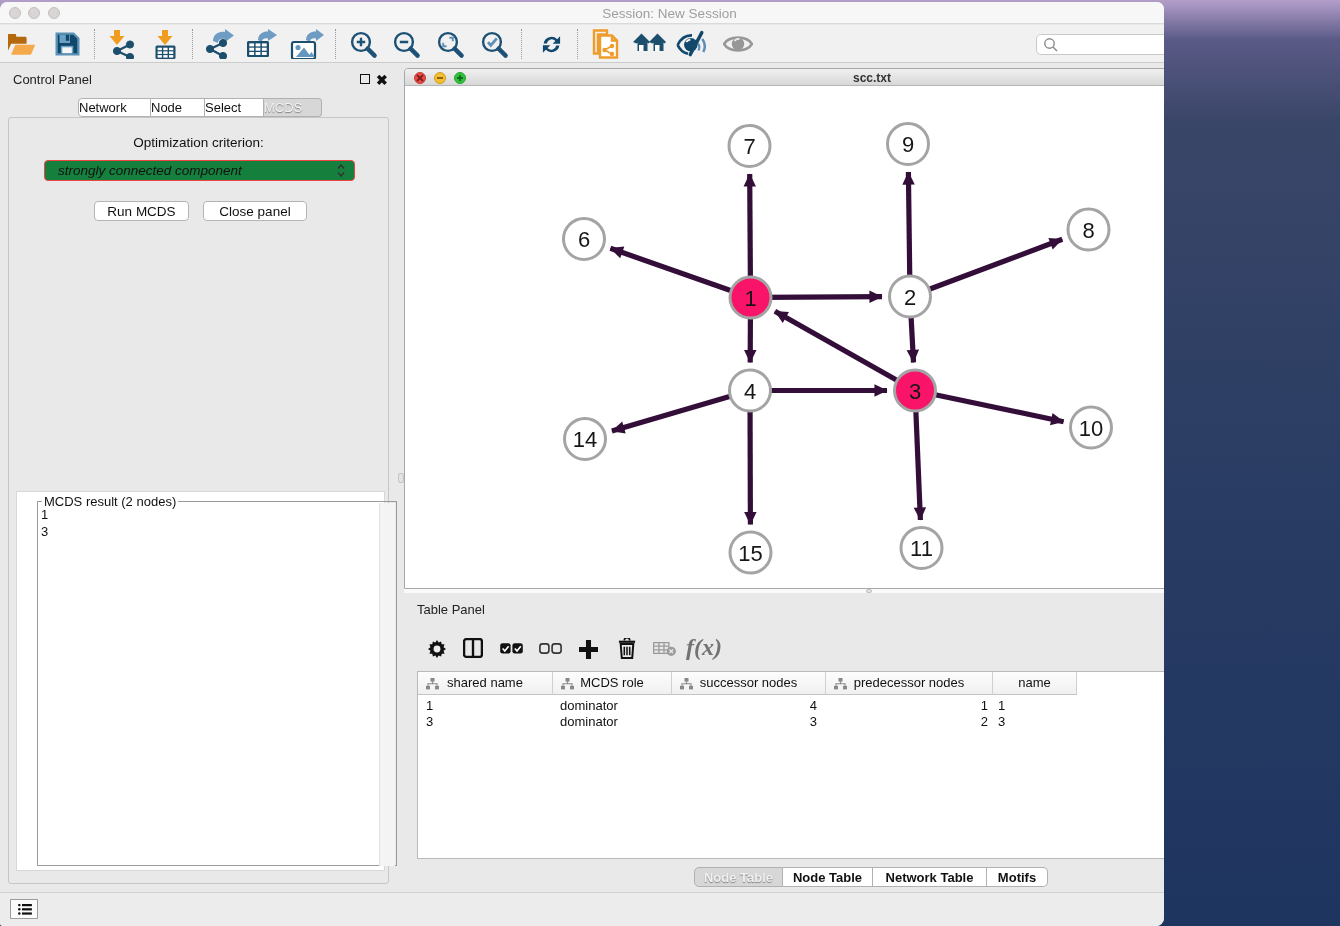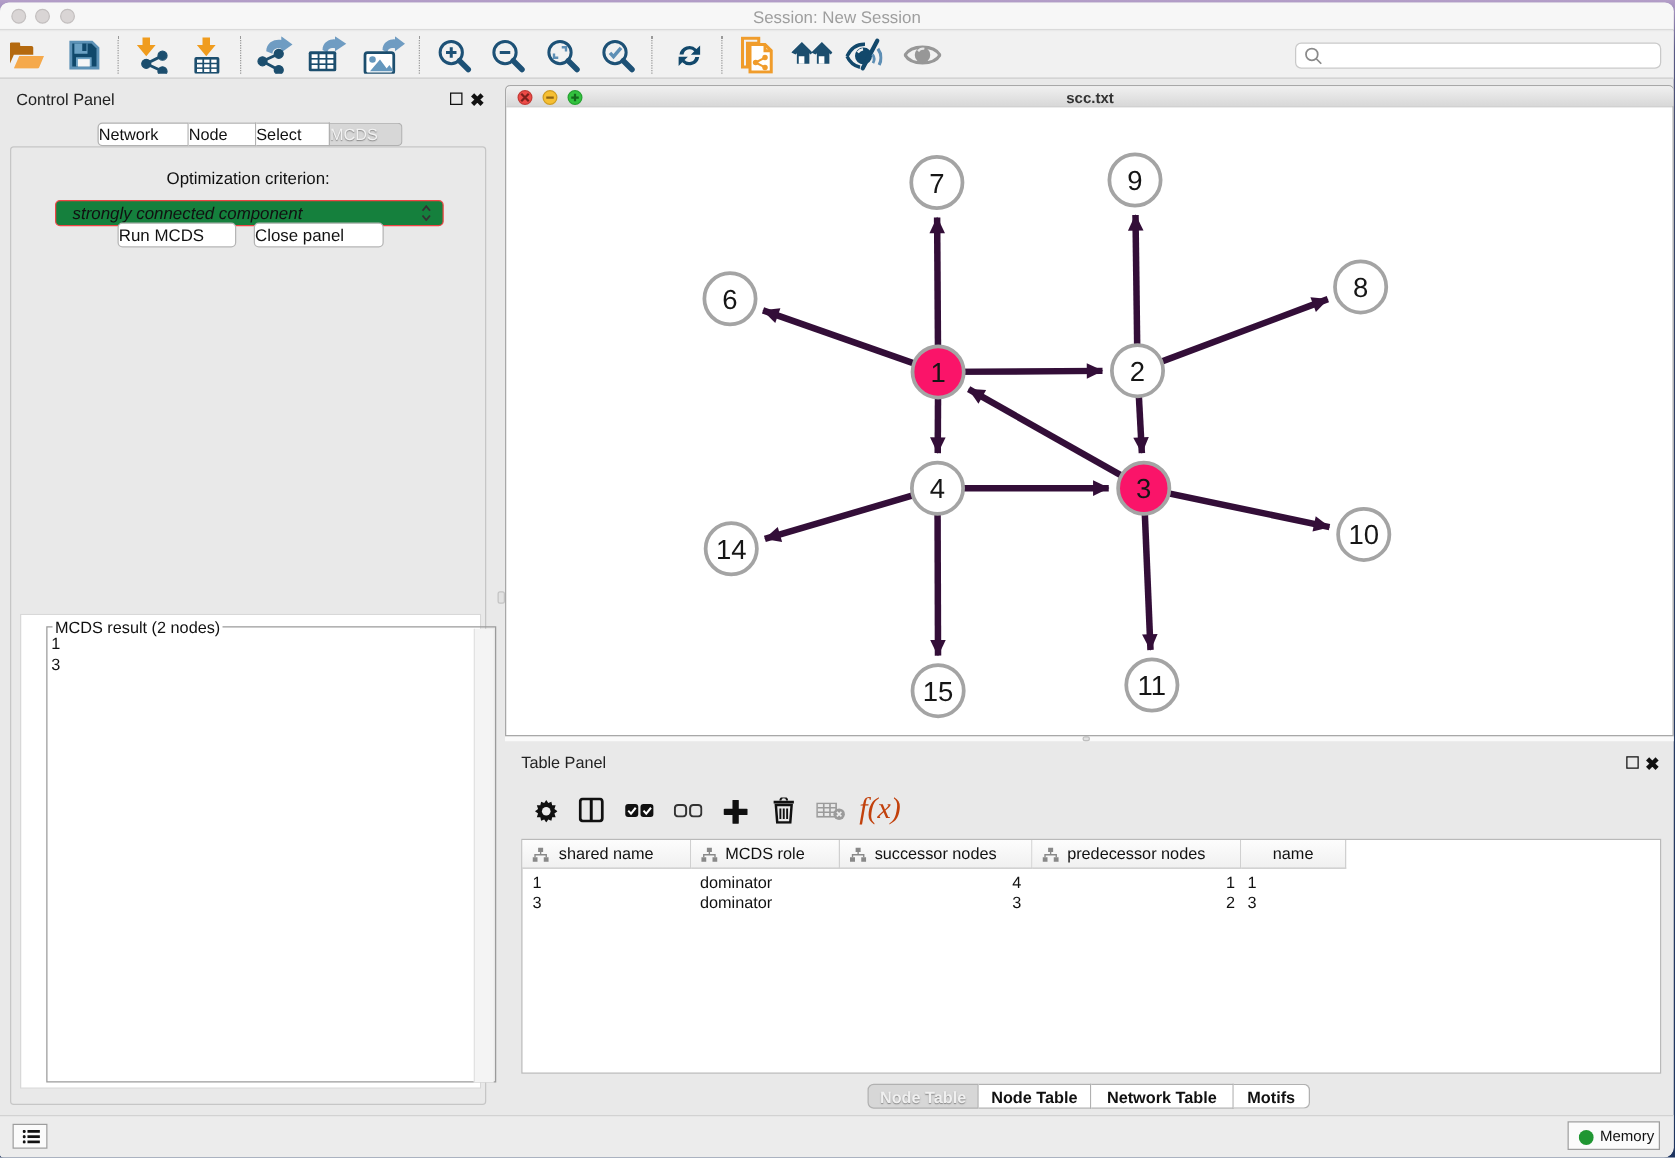--- a/index.html
+++ b/index.html
@@ -1,36 +1,36 @@
 <!DOCTYPE html>
 <html><head>
 <meta charset="utf-8">
 <style>
 * { margin:0; padding:0; box-sizing:border-box; }
 html,body { width:1340px; height:926px; overflow:hidden; }
 body { background:linear-gradient(180deg,#b49ec8 0px,#a895c2 5px,#5a5a86 40px,#3a4668 120px,#293c63 500px,#1e3560 926px); font-family:"Liberation Sans", sans-serif; position:relative; }
-.win { position:absolute; left:0; top:2px; width:1339px; height:924px; background:#e9e9e9; border-radius:7px 7px 8px 3px; overflow:hidden; }
+.win { position:absolute; left:0; top:2px; width:1164px; height:924px; background:#e9e9e9; border-radius:7px 7px 8px 3px; overflow:hidden; }
 
 .titlebar { position:absolute; left:0; top:0; width:1339px; height:22px; background:#f7f7f7; border-bottom:1px solid #dadada; border-radius:7px 7px 0 0; }
 .tl { position:absolute; top:5px; width:12px; height:12px; border-radius:50%; background:#d9d5d5; border:1px solid #c3bfbf; }
 .title-text { position:absolute; top:4px; left:0; width:100%; text-align:center; font-size:13.5px; color:#9e9e9e; }
 
 .toolbar { position:absolute; left:0; top:23px; width:1339px; height:38px; background:#f1f1f1; border-bottom:1px solid #cccccc; }
 .tbi { position:absolute; top:0; height:38px; display:flex; align-items:center; justify-content:center; }
 .tbsep { position:absolute; top:4px; height:30px; width:0; border-left:1px dotted #9a9a9a; }
 .searchbox { position:absolute; left:1036px; top:9px; width:293px; height:21px; background:#fff; border:1px solid #c9c9c9; border-radius:5px; }
 
 .cp-title { position:absolute; left:13px; top:70px; font-size:13px; color:#222; }
 .float-ic { position:absolute; width:10px; height:10px; border:1.5px solid #111; }
 .close-x { position:absolute; font-size:14px; font-weight:bold; color:#111; line-height:12px; }
 .cptab { position:absolute; top:96px; height:19px; border:1px solid #b1b1b1; background:#fff; font-size:13px; color:#111; text-align:left; line-height:18px; }
 .cp-box { position:absolute; left:8px; top:115px; width:381px; height:767px; border:1px solid #c6c6c6; border-radius:3px; background:#e9e9e9; }
 .opt-label { position:absolute; left:0; top:133px; width:397px; text-align:center; font-size:13.5px; color:#111; }
 .select { position:absolute; left:44px; top:158px; width:311px; height:21px; background:#15803d; border:1px solid #ef4444; border-radius:4px; font-size:13.5px; color:#111; line-height:20px; padding-left:13px;font-style:italic; }
-.btn { position:absolute; top:176px; height:20px; background:#fff; border:1px solid #b5b5b5; border-radius:4px; font-size:13.5px; color:#111; text-align:left; line-height:19px; }
+.btn { position:absolute; top:199px; height:20px; background:#fff; border:1px solid #b5b5b5; border-radius:4px; font-size:13.5px; color:#111; text-align:center; line-height:19px; }
 .result-outer { position:absolute; left:16px; top:489px; width:369px; height:380px; background:#fff; border:1px solid #d8d8d8; }
 .fieldset { position:absolute; left:20px; top:9px; width:360px; height:365px; border:1px solid #9b9b9b;padding-left:16px; }
 .fs-legend { position:absolute; left:4px; top:-8px; background:#fff; font-size:13px; color:#111; padding:0 2px; }
 .sb-track { position:absolute; right:1px; top:1px; width:16px; height:363px; background:#f4f4f4; border-left:1px solid #e2e2e2; }
 
 .netwin { position:absolute; left:404px; top:66px; width:935px; height:521px; background:#fff; border:1px solid #a8a8a8; border-radius:4px 4px 0 0; }
 .net-titlebar { position:absolute; left:0; top:0; width:934px; height:17px; background:linear-gradient(#f0f0f0,#d8d8d8); border-bottom:1px solid #b5b5b5; border-radius:4px 4px 0 0; }
 .net-title { position:absolute; top:2px; left:0; width:100%; text-align:center; font-size:12px; font-weight:bold; color:#333; }
 .mac { position:absolute; top:3px; width:12px; height:12px; border-radius:50%; }
 
@@ -386,21 +386,21 @@
 
     <div class="tpi" style="left:652px; top:639px; width:24px; height:15px;">
       <svg width="23" height="14" viewBox="0 0 23 14">
         <rect x="0.6" y="0.6" width="15.3" height="10.8" fill="none" stroke="#9b9b9b" stroke-width="1.3"></rect>
         <path d="M1 4.2 h15 M1 7.8 h15 M6 1 v10 M11 1 v10" stroke="#9b9b9b" stroke-width="1.3"></path>
         <circle cx="18.3" cy="9.3" r="4.6" fill="#9b9b9b"></circle>
         <path d="M16.5 7.5 l3.6 3.6 M20.1 7.5 l-3.6 3.6" stroke="#ececec" stroke-width="1.3"></path>
       </svg>
     </div>
 
-    <div class="tpi" style="left:686px; top:631px; width:36px; height:28px; font-family:'Liberation Serif',serif; font-style:italic; font-size:24px; color:#c2410c;">f(x)</div>
+    <div class="tpi" style="left:686px; top:631px; width:36px; height:28px; font-family:'Liberation Serif',serif; font-style:italic; font-size:24px; color:#737373;font-weight:bold;">f(x)</div>
   </div>
   <div class="table-area" id="table-area">
     <div class="th" style="left:0; width:135px;"><svg class="hier" width="13" height="12" viewBox="0 0 13 12" style="position:absolute; left:8px; top:6px;">
           <g fill="#888">
             <rect x="4.5" y="0" width="4" height="3.6"></rect>
             <rect x="0" y="7.8" width="4" height="3.6"></rect>
             <rect x="9" y="7.8" width="4" height="3.6"></rect>
           </g>
           <path d="M6.5 3.6 v2.2 M2 7.8 v-2 h9 v2" stroke="#888" stroke-width="1.1" fill="none"></path>
         </svg>shared name</div>

